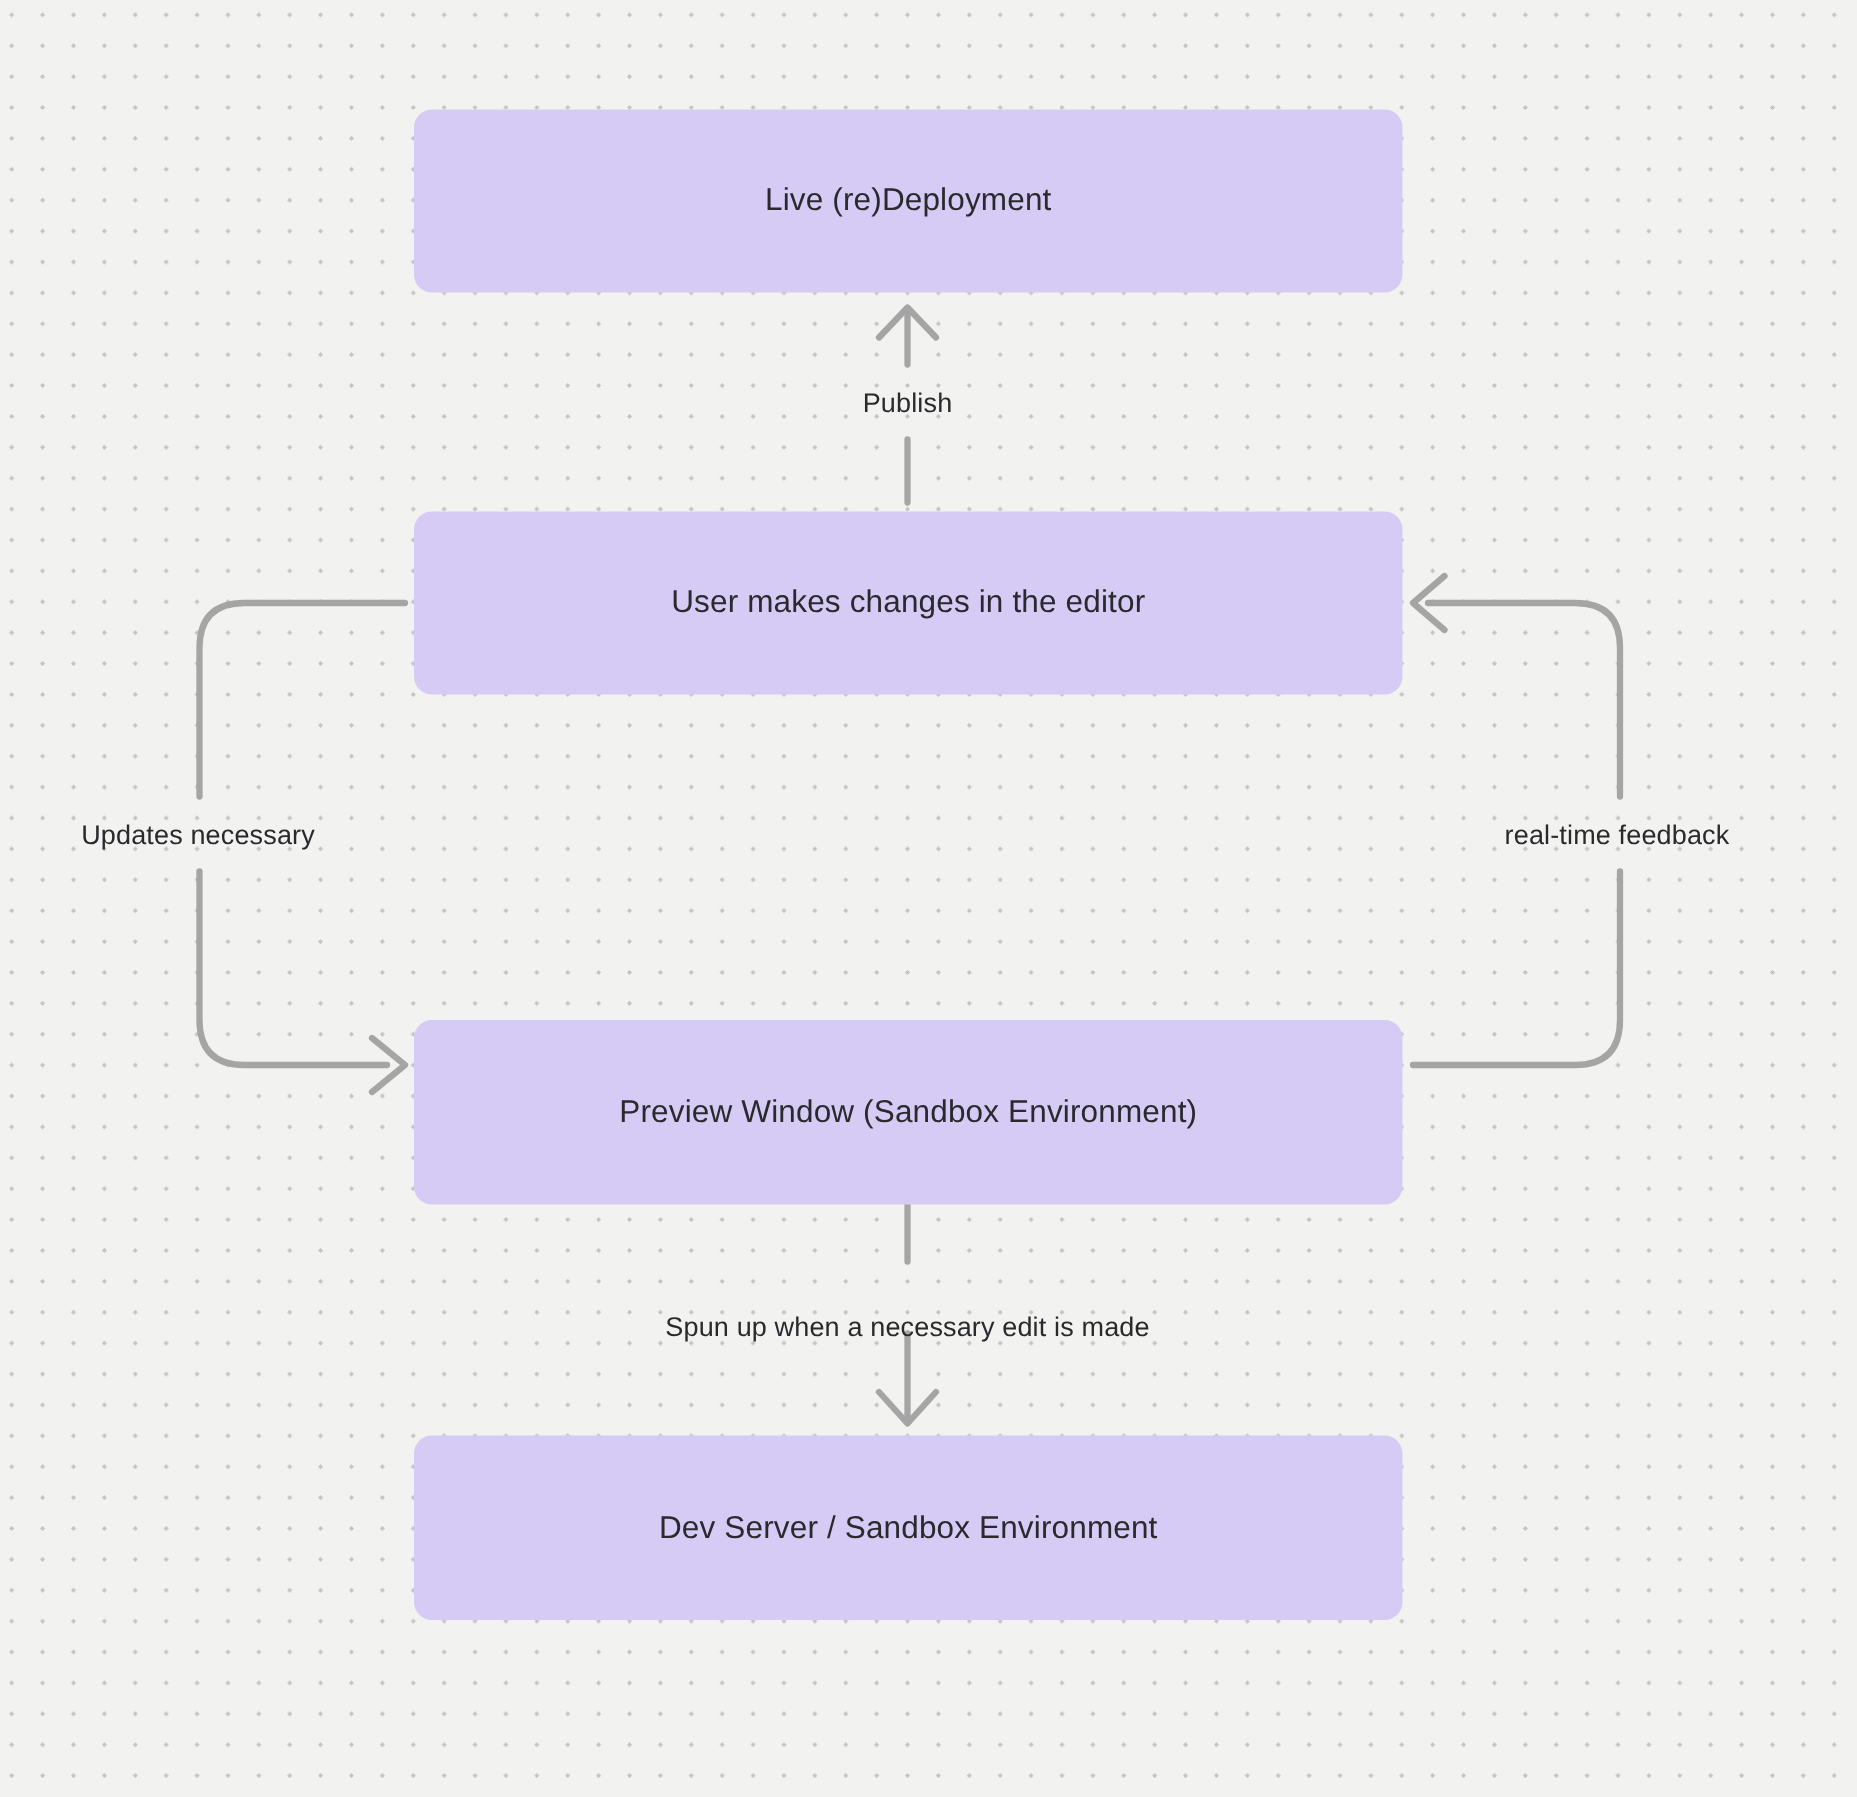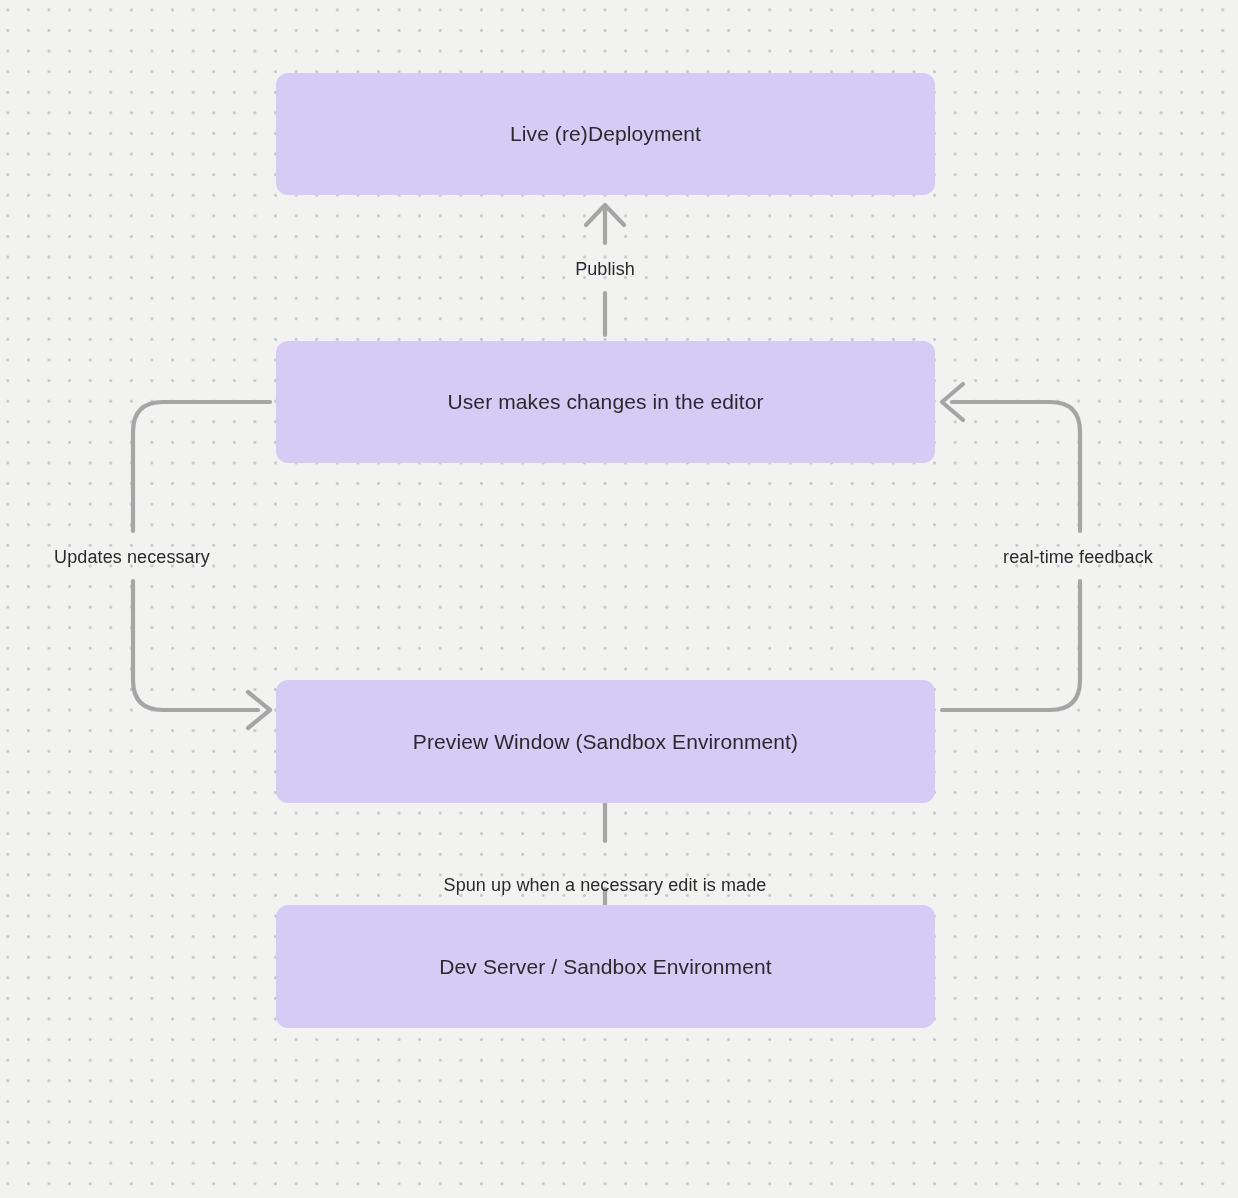--- a/index.html
+++ b/index.html
@@ -31,21 +31,21 @@
   }
   .node span{
     font-size:21px;
     color:var(--node-text);
     text-align:center;
     letter-spacing:0.1px;
   }
   #node-live{top:73px;height:122px;}
   #node-editor{top:341px;height:122px;}
   #node-preview{top:649px;height:123px;margin-top:31px;}
-  #node-dev{top:905px;height:123px;}
+  #node-dev{top:957px;height:123px;}
   .edges{
     position:absolute;inset:0;
     width:1238px;height:1198px;
   }
   .edges path{
     fill:none;
     stroke:var(--arrow-color);
     stroke-width:4.2px;
     stroke-linecap:round;
     stroke-linejoin:round;

